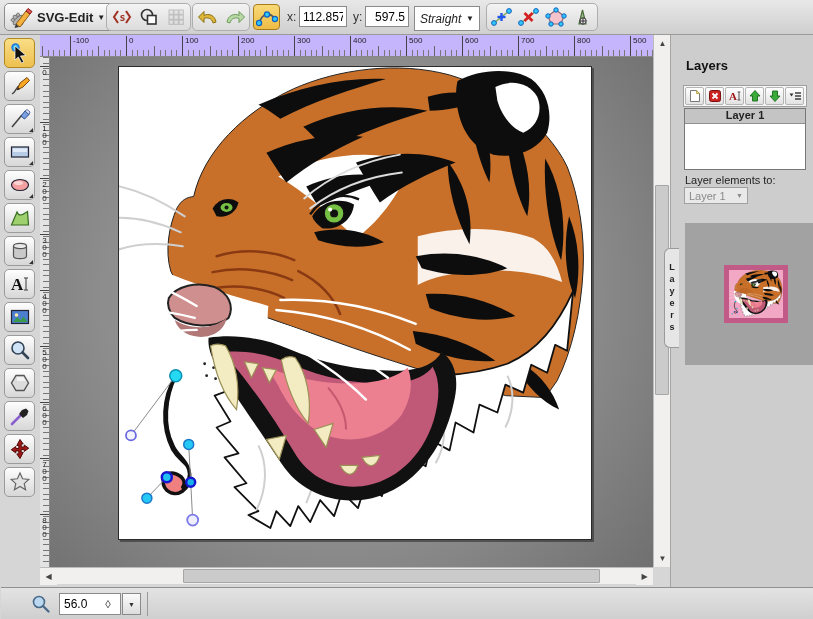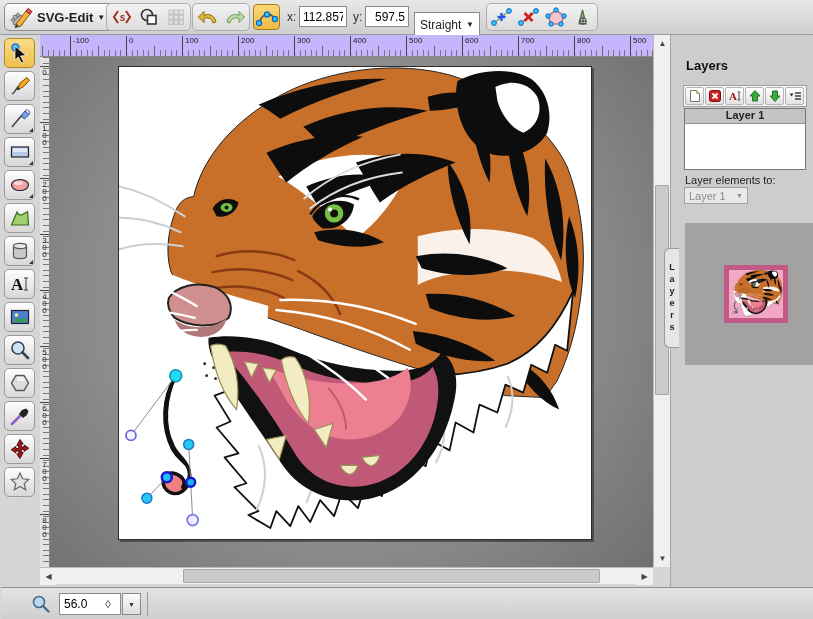--- a/index.html
+++ b/index.html
@@ -17,22 +17,22 @@
   .caret { font-size:8px; color:#222; }
   .tgroup { position:absolute; top:3px; height:28px; display:flex; align-items:center; gap:2px;
             border:1px solid #aeaeae; border-radius:5px; background:linear-gradient(#f3f3f3,#dcdcdc); padding:0 2px; }
   .btn { width:25px; height:24px; display:flex; align-items:center; justify-content:center;
          border-radius:4px; cursor:pointer; }
   .btn.disabled { opacity:.45; cursor:default; }
   .btn.active { background:linear-gradient(#f8d977,#eebb45); border:1px solid #a87d18; }
   .coord-label { position:absolute; top:10px; font-size:12px; color:#333; }
   .coord-input { position:absolute; top:6px; height:21px; border:1px solid #8a8a8a; background:#fff;
                  font-size:12px; padding:0 3px; font-family:"Liberation Sans",sans-serif;text-align:right; }
-  .fakeselect { position:absolute; top:12px; height:25px; border:1px solid #8a8a8a; background:#fff;
-                display:flex; align-items:center; justify-content:space-between; padding:0 5px; cursor:pointer; }
+  .fakeselect { position:absolute; top:6px; height:25px; border:1px solid #8a8a8a; background:#fff;
+                display:flex; align-items:center; justify-content:space-between; padding:0 5px; cursor:pointer;font-style:italic; }
 
   
   .leftbar { position:absolute; left:0; top:35px; width:40px; height:552px; background:#d6d6d6; }
   .tool { position:absolute; left:4px; width:31px; height:30px; border:1px solid #9b9b9b; border-radius:5px;
           background:linear-gradient(#fefefe,#d7d7d7); display:flex; align-items:center; justify-content:center; cursor:pointer; }
   .tool.active { background:linear-gradient(#f9dd85,#edc04f); border-color:#b08a20; }
   .tool.has-sub::after { content:''; position:absolute; right:1px; bottom:1px;
           border-left:4px solid transparent; border-bottom:4px solid #333; }
 
   

